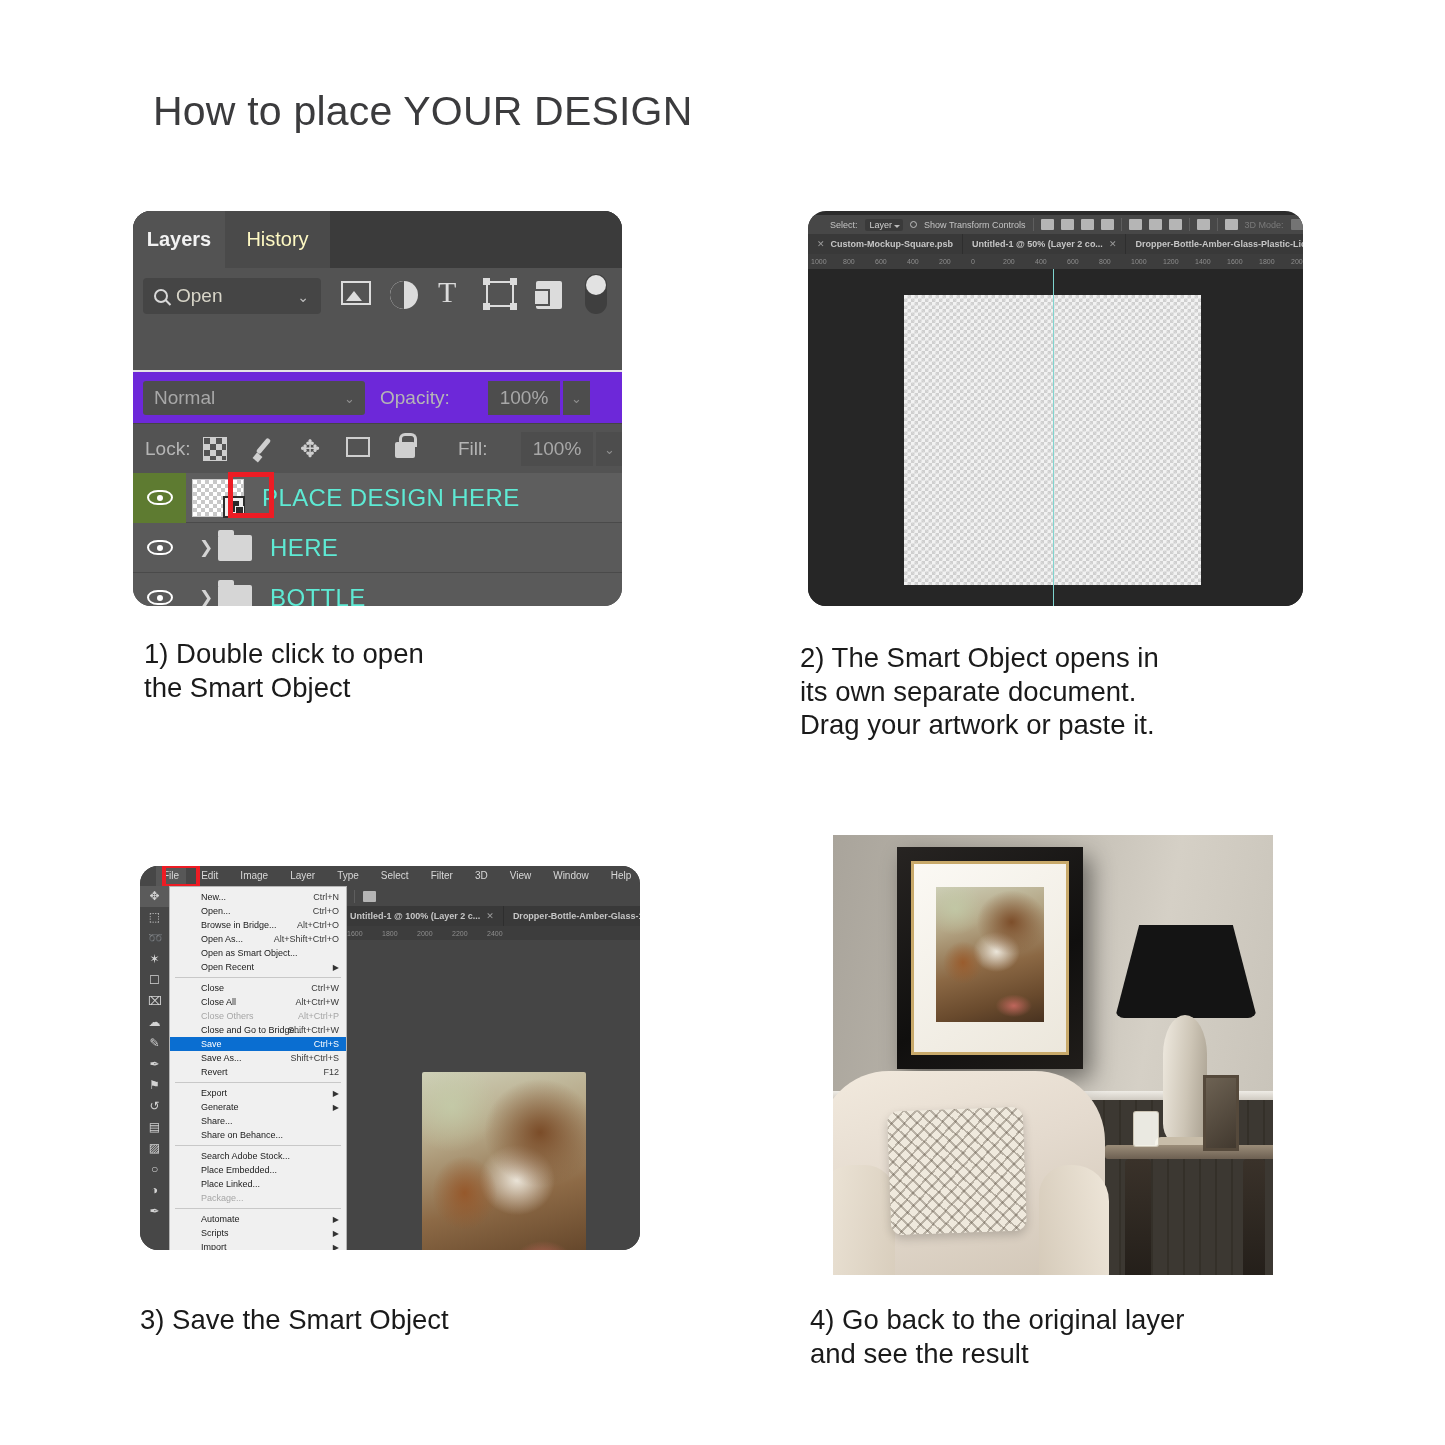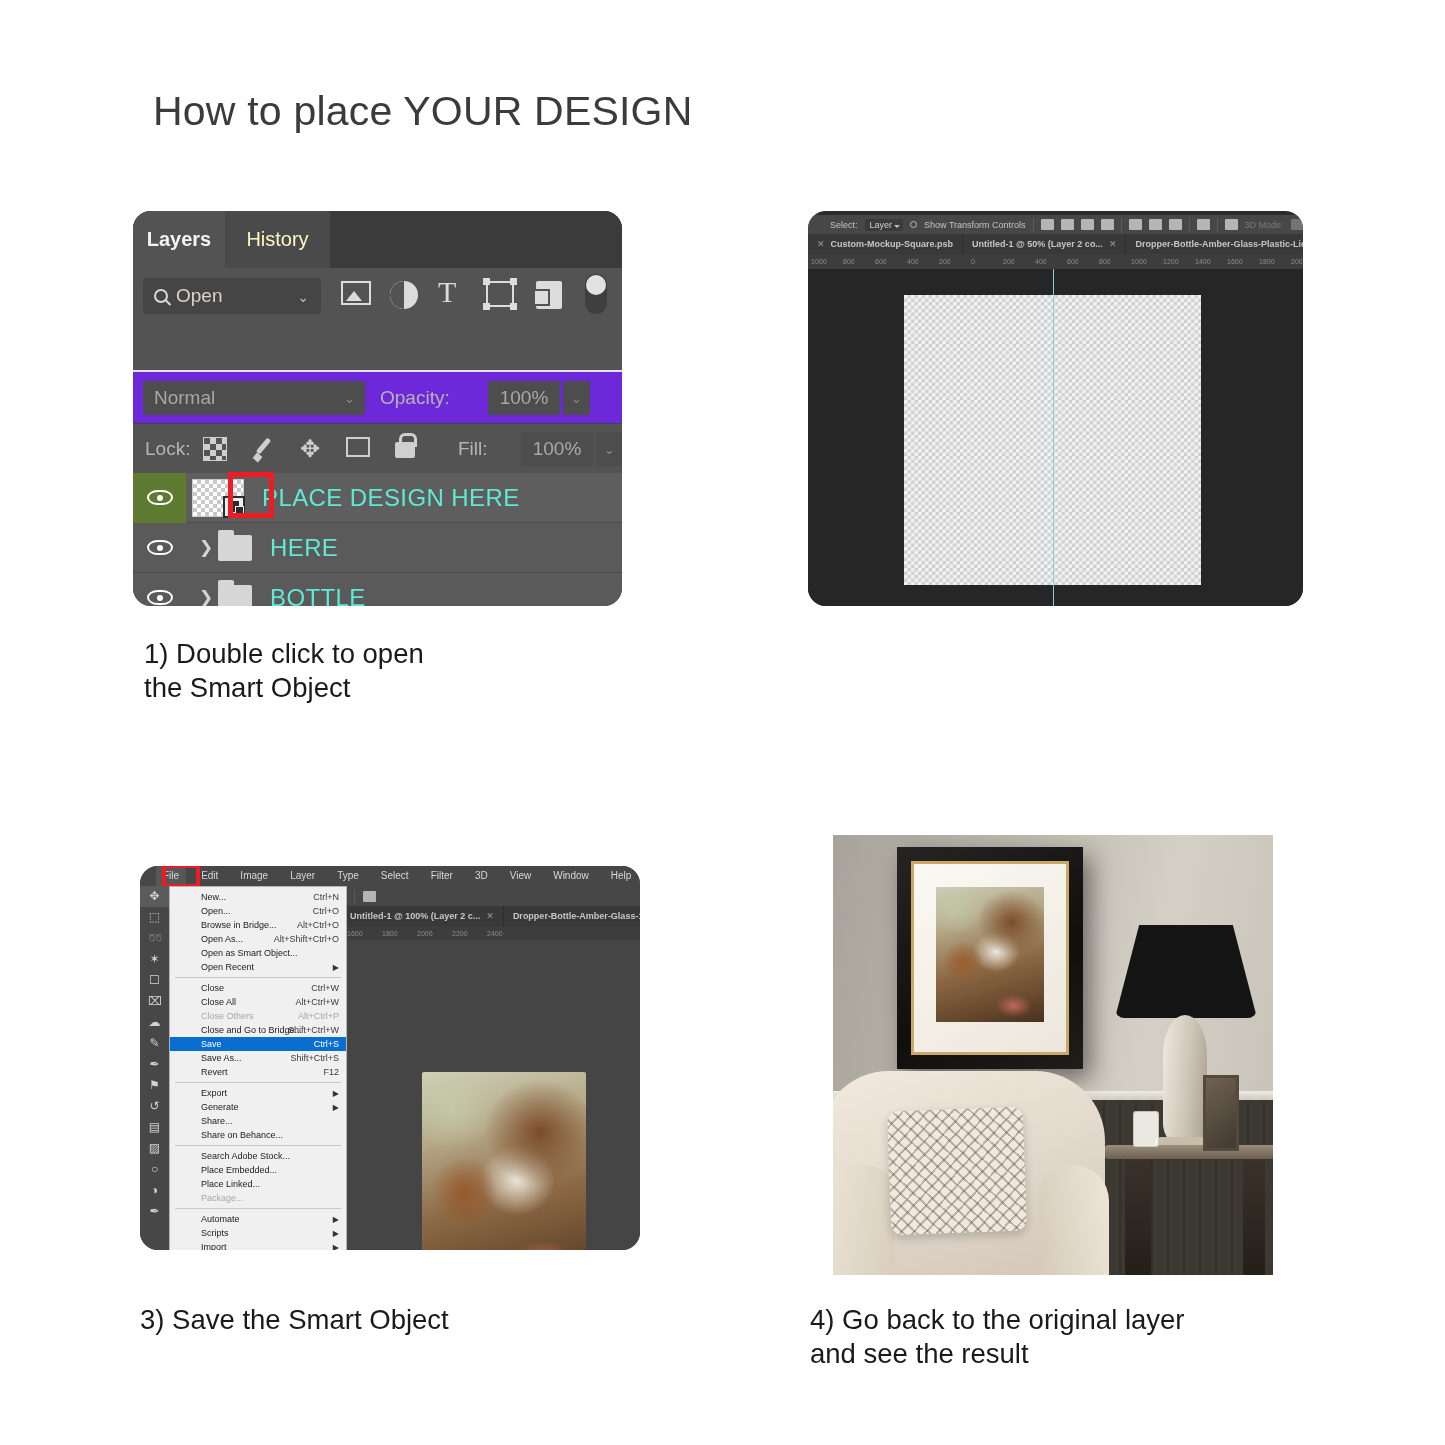--- a/index.html
+++ b/index.html
@@ -640,17 +640,20 @@
       </div>
     </div>
     <div class="chair"></div>
     <div class="chair-arm"></div>
     <div class="chair-arm-r"></div>
     <div class="pillow"></div>
   </div>
 
   <div class="caption" id="cap1">1) Double click to open
      the Smart Object</div>
+  <div class="caption" id="cap2">2) The Smart Object opens in
+     its own separate document.
+     Drag your artwork or paste it.</div>
   <div class="caption" id="cap3">3) Save the Smart Object</div>
   <div class="caption" id="cap4">4) Go back to the original layer
      and see the result</div>
 
 </div>
 
 </body></html>

